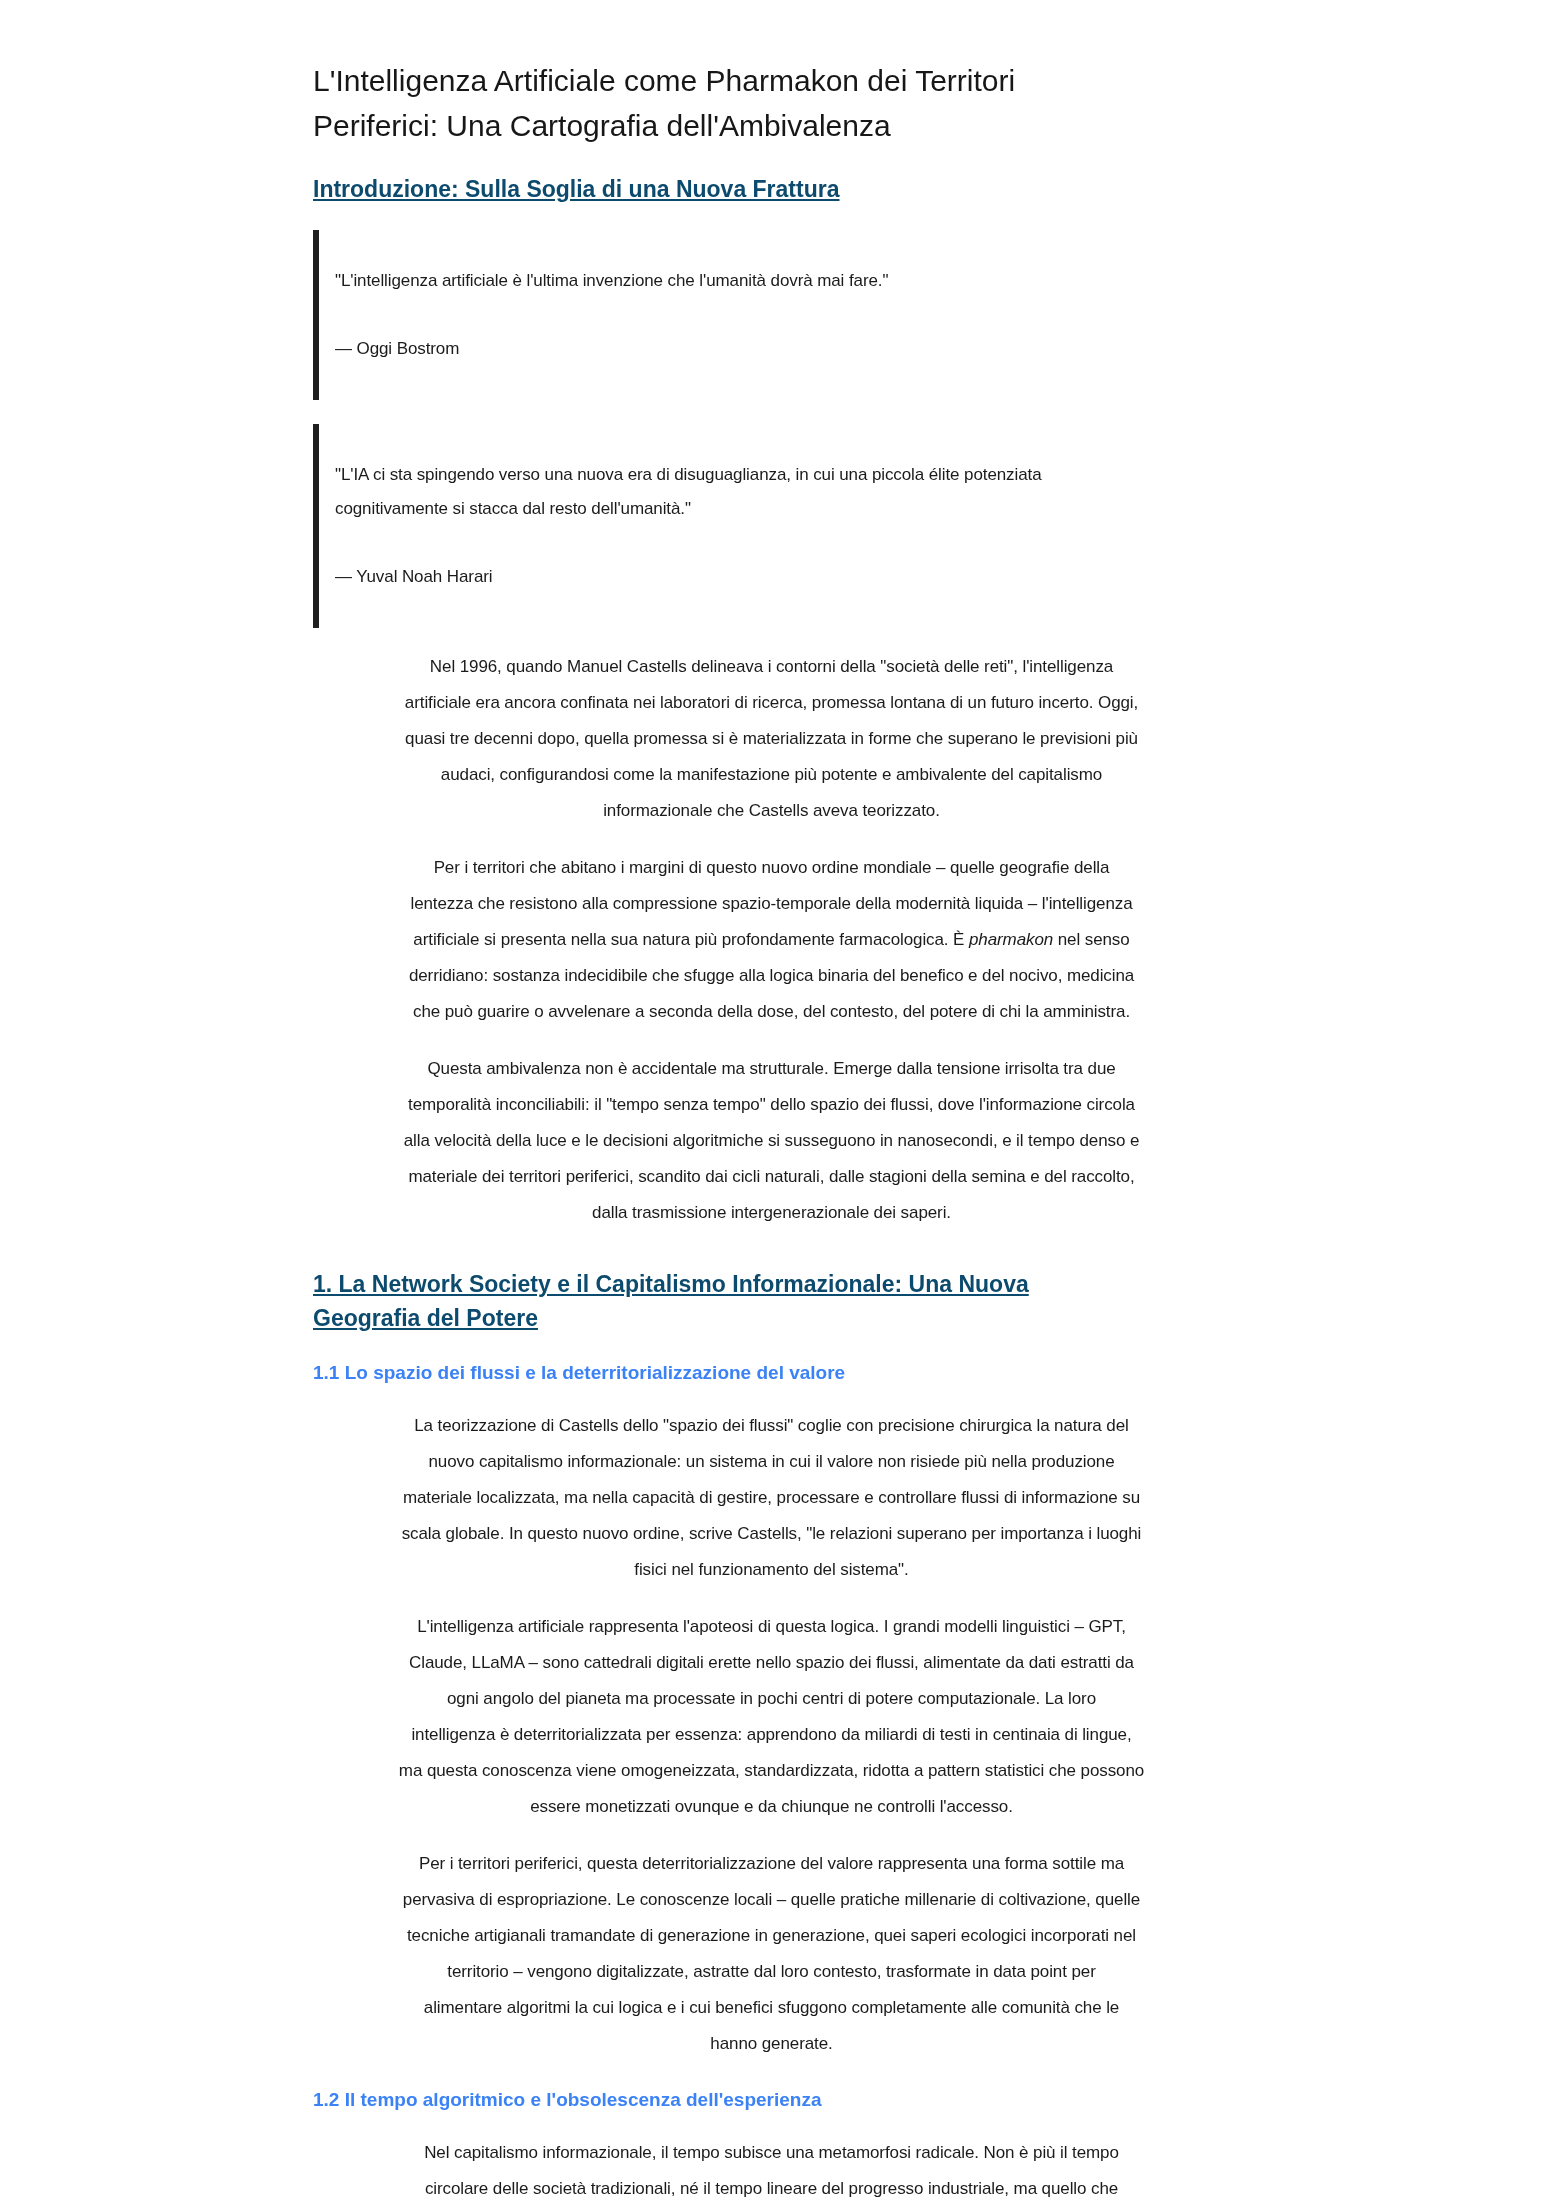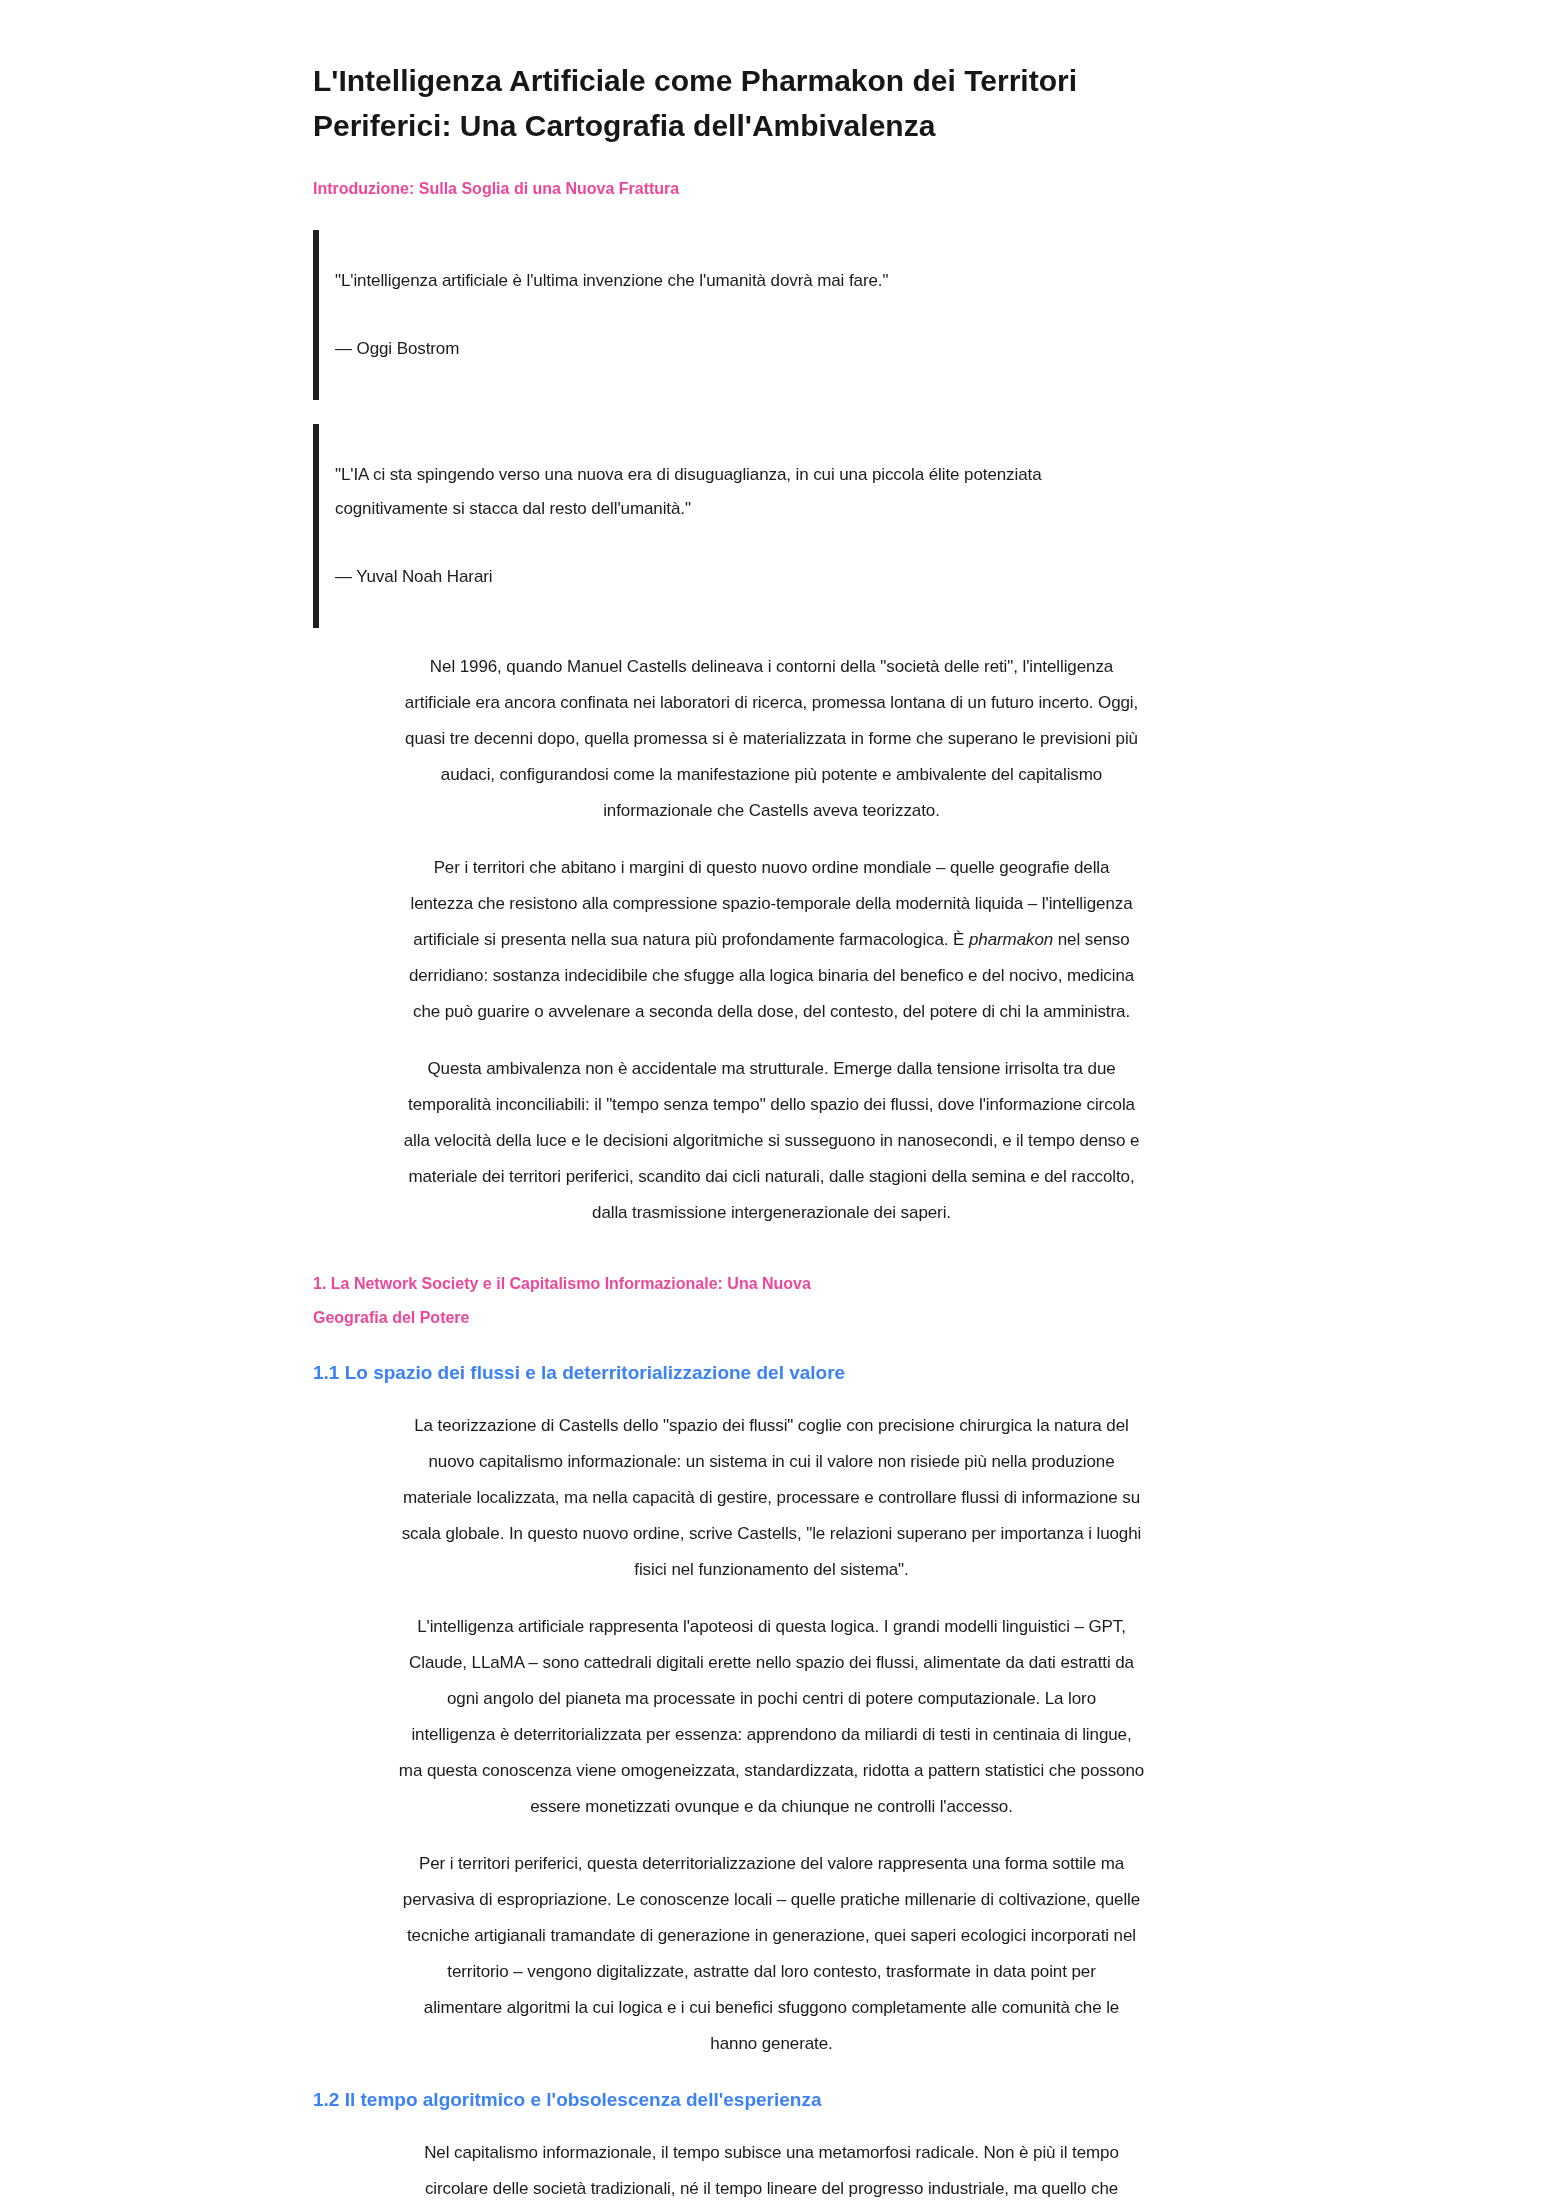--- a/index.html
+++ b/index.html
@@ -13,32 +13,33 @@
     -webkit-font-smoothing: antialiased;
   }
   .page {
     width: 917px;
     margin-left: 313px;
     padding-top: 58px;
   }
   h1 {
     font-size: 30px;
     line-height: 45px;
-    font-weight: 700;
+    font-weight: 400;
     margin: 0;
     color: #171717;
     white-space: pre-line;
   }
   h2 {
-    font-size: 16px;
+    font-size: 23px;
     line-height: 34px;
     font-weight: 700;
     margin: 24px 0 0 0;
-    color: #ec4899;
+    color: #0c4a6e;
     white-space: pre-line;
+    text-decoration: underline;
   }
   h2.section { margin-top: 36px; }
   h3 {
     font-size: 19px;
     line-height: 28px;
     font-weight: 700;
     margin: 24px 0 0 0;
     color: #3b82f6;
   }
   p {

